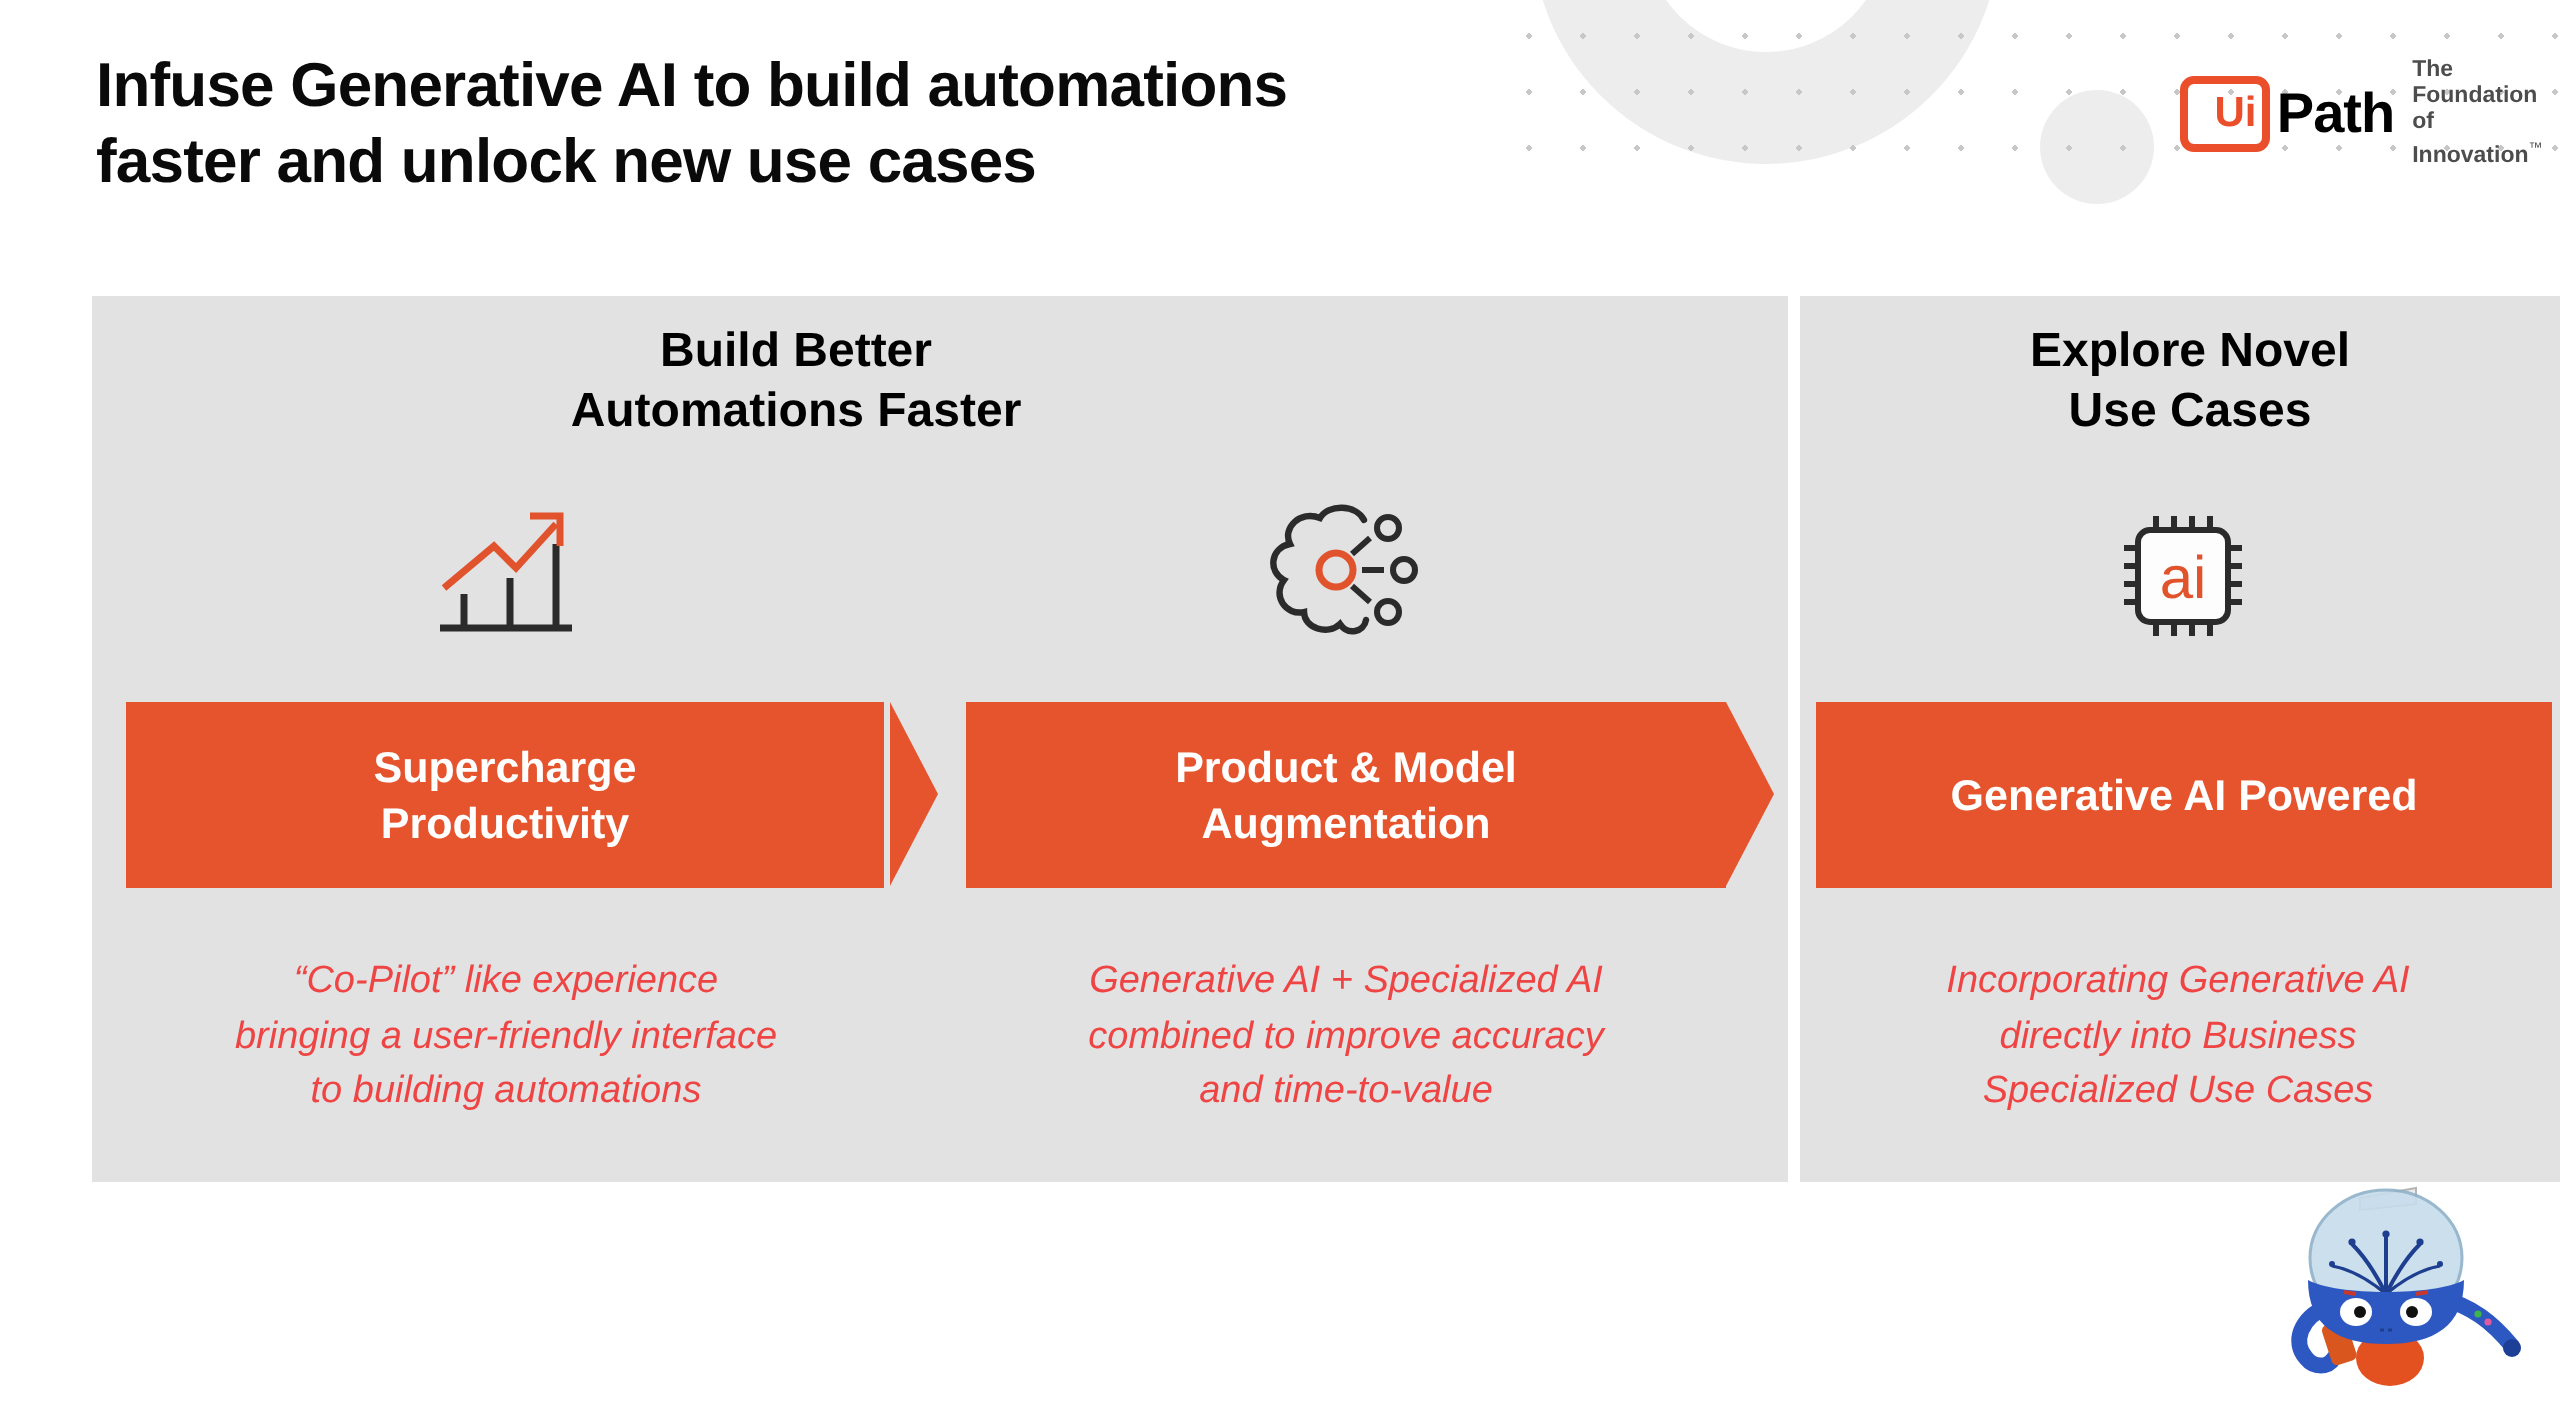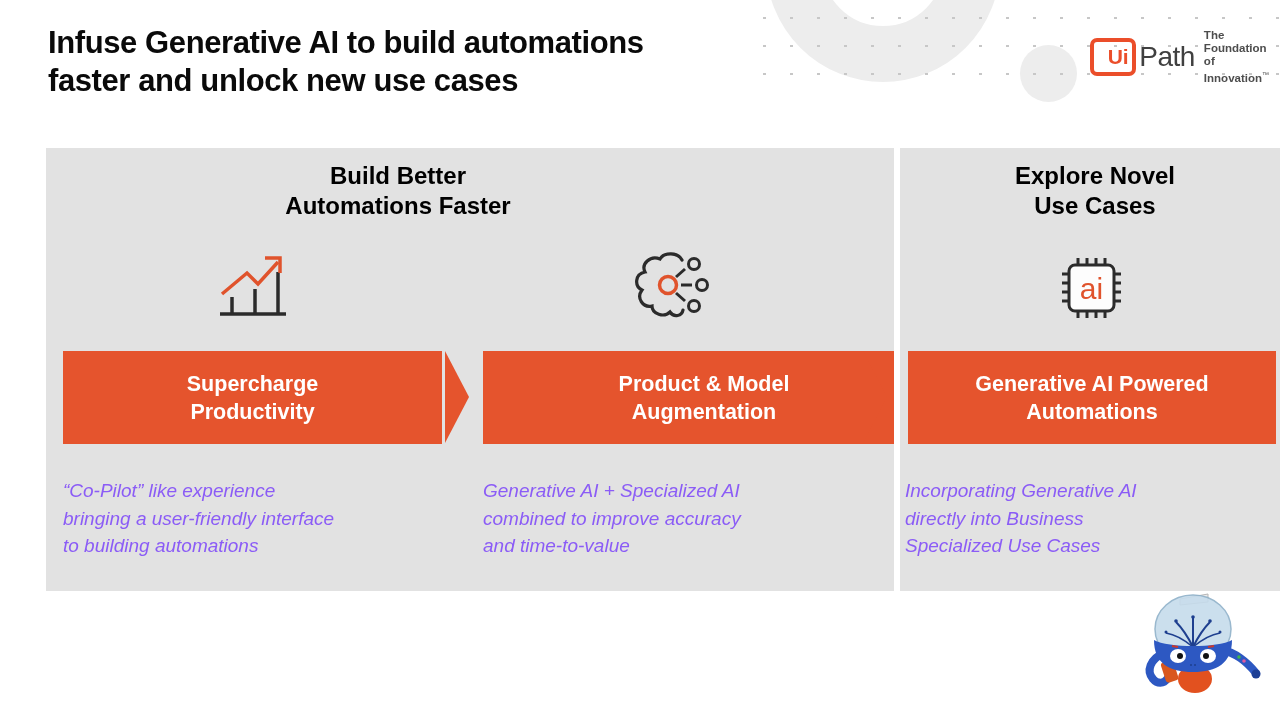--- a/index.html
+++ b/index.html
@@ -35,21 +35,21 @@
   }
 
   
   .logo { left: 1062px; top: 29px; z-index: 4; display: flex; align-items: center; }
   .logo-box {
     width: 32px; height: 30px; border: 4px solid #eb4e2a; border-radius: 7px;
     color: #eb4e2a; font-weight: bold; font-size: 21px;
     display: flex; align-items: center; justify-content: center; padding-left: 10px;
   }
   .logo-path {
-    color: #404040; font-weight: normal; font-size: 28px;
+    color: #000000; font-weight: bold; font-size: 28px;
     margin-left: 3px; letter-spacing: -0.5px;
   }
   .logo-tagline {
     margin-left: 9px; font-size: 11.5px; color: #4d4d4d; line-height: 13px;
     font-weight: bold;
   }
   .logo-tagline sup { font-size: 7px; font-weight: normal; }
 
   
   .panel { background: #e2e2e2; top: 148px; height: 443px; z-index: 0; }
@@ -70,35 +70,35 @@
   .icon-3 { left: 1004px; }
 
   
   .banner {
     top: 351px; height: 93px; z-index: 2; background: #e5542d;
     color: #ffffff; font-weight: bold; font-size: 21.5px; line-height: 28px;
     display: flex; flex-direction: column; align-items: center; justify-content: center;
     text-align: center;
   }
   .banner-1 { left: 35px;  width: 379px; }
-  .banner-2 { left: 455px; width: 380px; padding-left: 31px; }
+  .banner-2 { left: 455px; width: 380px; }
   .banner-3 { left: 880px; width: 368px; }
   .arrow-head {
     top: 351px; width: 0; height: 0; z-index: 2;
     border-top: 46.5px solid transparent;
     border-bottom: 46.5px solid transparent;
     border-left: 24px solid #e5542d;
   }
   .arrow-1 { left: 417px; }
   .arrow-2 { left: 835px; }
 
   
   .desc {
-    top: 477px; z-index: 2; text-align: left;
-    font-style: italic; font-size: 19px; line-height: 27.5px; color: #8b5cf6;
+    top: 477px; z-index: 2; text-align: center;
+    font-style: italic; font-size: 19px; line-height: 27.5px; color: #ef4444;
   }
   .desc-1 { left: 35px;  width: 380px; }
   .desc-2 { left: 455px; width: 380px; }
   .desc-3 { left: 877px; width: 368px; }
 
   
   .mascot { left: 1092px; top: 591px; z-index: 3; }
   .page-num { left: 1239px; top: 719px; z-index: 4;
     font-size: 9.5px; font-weight: bold; color: #111; }
 </style>
@@ -189,21 +189,20 @@
 <div class="abs arrow-head arrow-1"></div>
 
 <div class="abs banner banner-2">
   <div>Product &amp; Model</div>
   <div>Augmentation</div>
 </div>
 <div class="abs arrow-head arrow-2"></div>
 
 <div class="abs banner banner-3">
   <div>Generative AI Powered</div>
-  <div>Automations</div>
 </div>
 
 <div class="abs desc desc-1">
   <div>“Co-Pilot” like experience</div>
   <div>bringing a user-friendly interface</div>
   <div>to building automations</div>
 </div>
 <div class="abs desc desc-2">
   <div>Generative AI + Specialized AI</div>
   <div>combined to improve accuracy</div>

